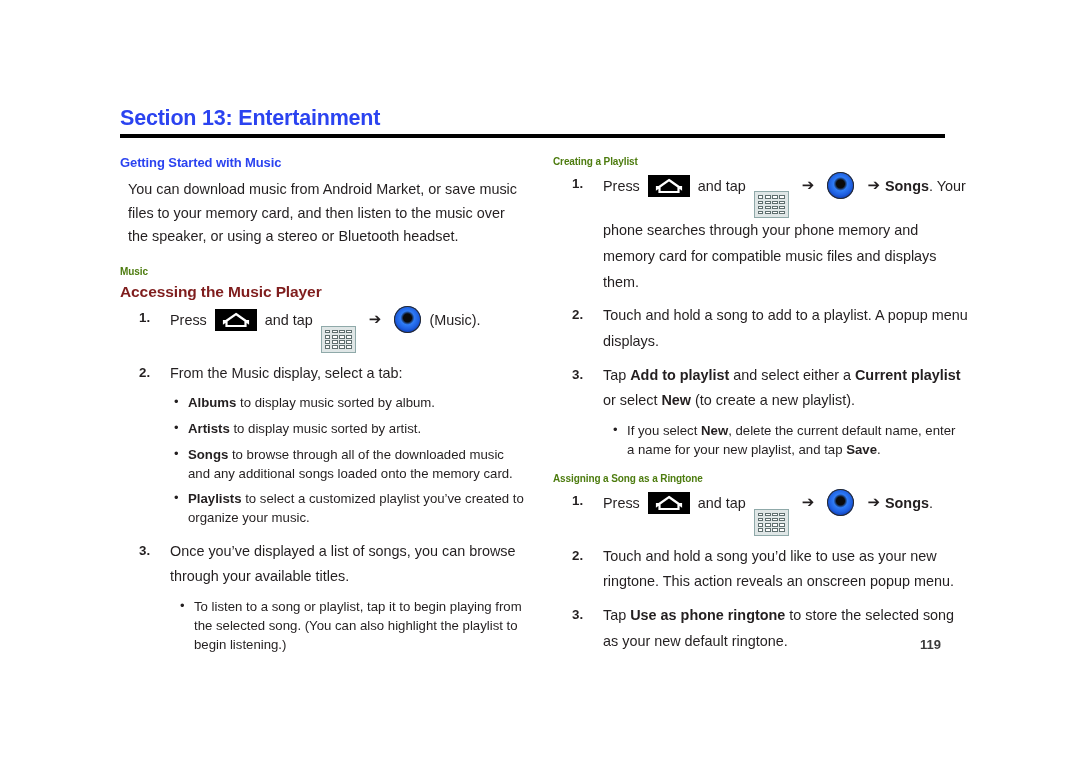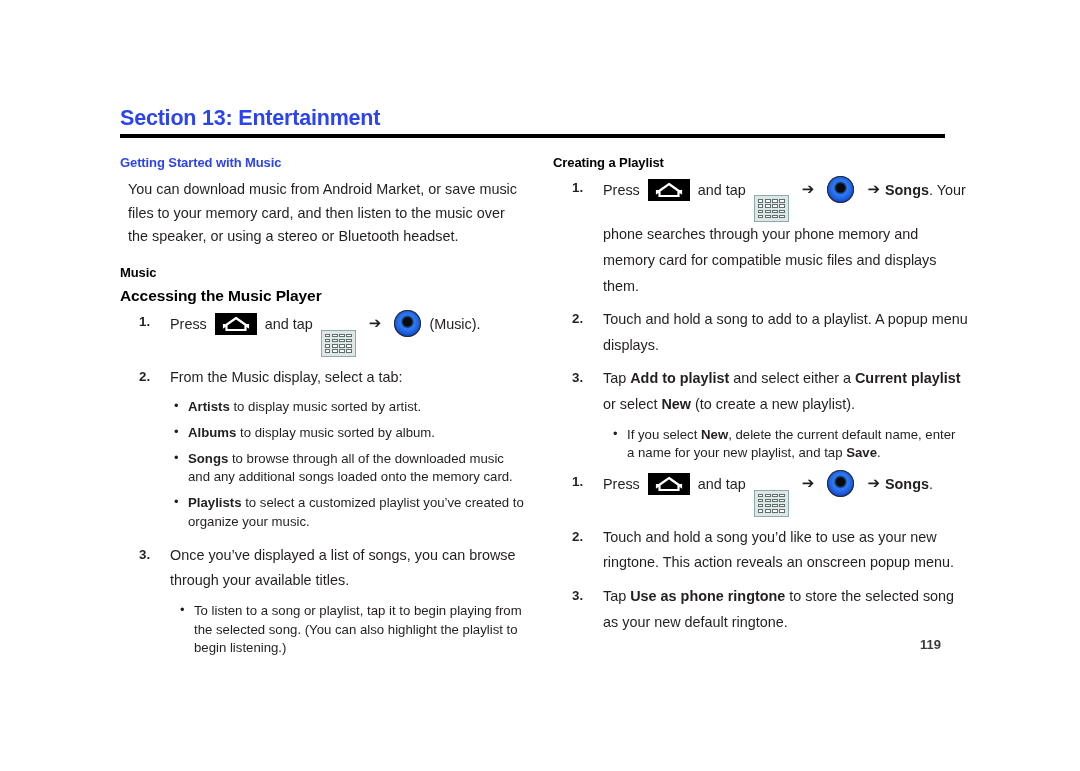--- a/index.html
+++ b/index.html
@@ -57,31 +57,31 @@
   h2.head-1 {
     margin: 0;
     font-size: 13px;
     font-weight: bold;
     color: #2b43f0;
     letter-spacing: -0.1px;
     line-height: 1.25;
   }
   h3.head-2 {
     margin: 0;
-    font-size: 13px;
-    font-weight: bold;
-    color: #000000;
+    font-size: 10px;
+    font-weight: bold;
+    color: #4d7c0f;
     letter-spacing: -0.1px;
     line-height: 1.3;
   }
   h4.head-3 {
     margin: 0;
     font-size: 15.5px;
     font-weight: bold;
-    color: #000000;
+    color: #7f1d1d;
     letter-spacing: -0.1px;
     line-height: 1.3;
   }
 
   
   .body-para {
     margin: 7px 0 0 8px;
     font-size: 14.4px;
     line-height: 1.62;
     color: #231f20;
@@ -259,24 +259,24 @@
       </li>
 
       <li class="step">
         <span class="num">2.</span>
         <span>From the Music display, select a tab:</span>
       </li>
     </ul>
 
     <ul class="bullets bullets-l1">
       <li class="bullet">
+        <b>Albums</b><span> to display music sorted by album.</span>
+      </li>
+      <li class="bullet">
         <b>Artists</b><span> to display music sorted by artist.</span>
-      </li>
-      <li class="bullet">
-        <b>Albums</b><span> to display music sorted by album.</span>
       </li>
       <li class="bullet">
         <b>Songs</b><span> to browse through all of the downloaded music and any additional songs loaded onto the memory card.</span>
       </li>
       <li class="bullet">
         <b>Playlists</b><span> to select a customized playlist you’ve created to organize your music.</span>
       </li>
     </ul>
 
     <ul class="steps" style="margin-top:11px;">
@@ -341,20 +341,21 @@
       <li class="step">
         <span class="num">3.</span><span>Tap </span><b>Add to playlist</b><span> and select either a </span><b>Current playlist</b><span> or select </span><b>New</b><span> (to create a new playlist).</span>
       </li>
     </ul>
 
     <ul class="bullets bullets-l2" style="margin-top:2px;">
       <li class="bullet"><span>If you select </span><b>New</b><span>, delete the current default name, enter a name for your new playlist, and tap </span><b>Save</b><span>.</span>
       </li>
     </ul>
 
+    <h3 class="head-2" style="margin-top:13px;">Assigning a Song as a Ringtone</h3>
 
     <ul class="steps">
 
       <li class="step">
         <span class="num">1.</span>
         <span>Press</span>
         <span class="ico-home icon-inline">
           <svg width="42" height="22" viewBox="0 0 42 22">
             <path d="M21 5 L33 13.5 L33 12 L30.5 12 L30.5 17 L11.5 17 L11.5 12 L9 12 L9 13.5 Z" fill="none" stroke="#ffffff" stroke-width="2.2" stroke-linejoin="miter"></path>
           </svg>

